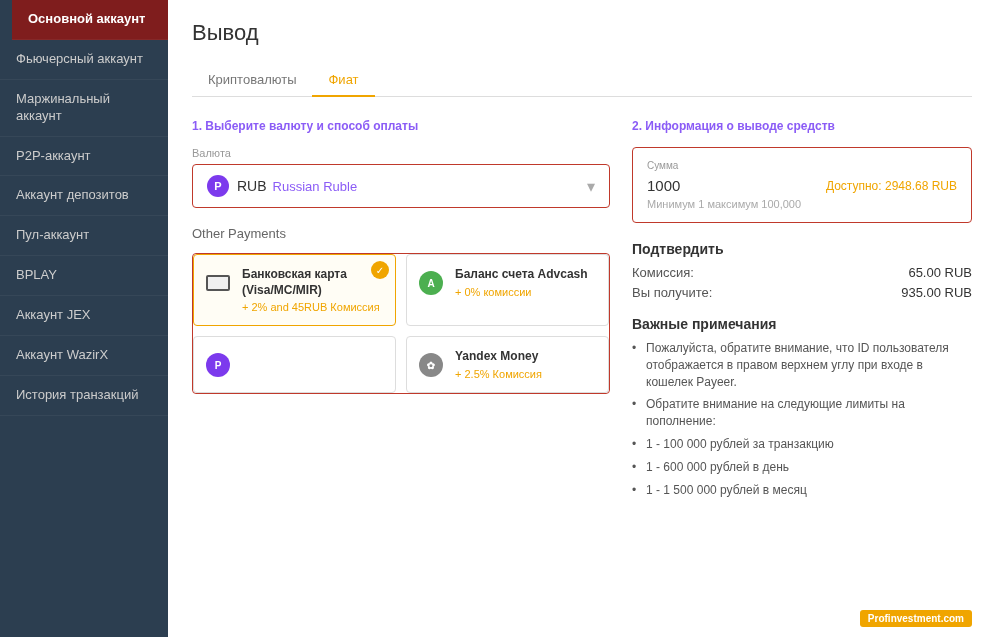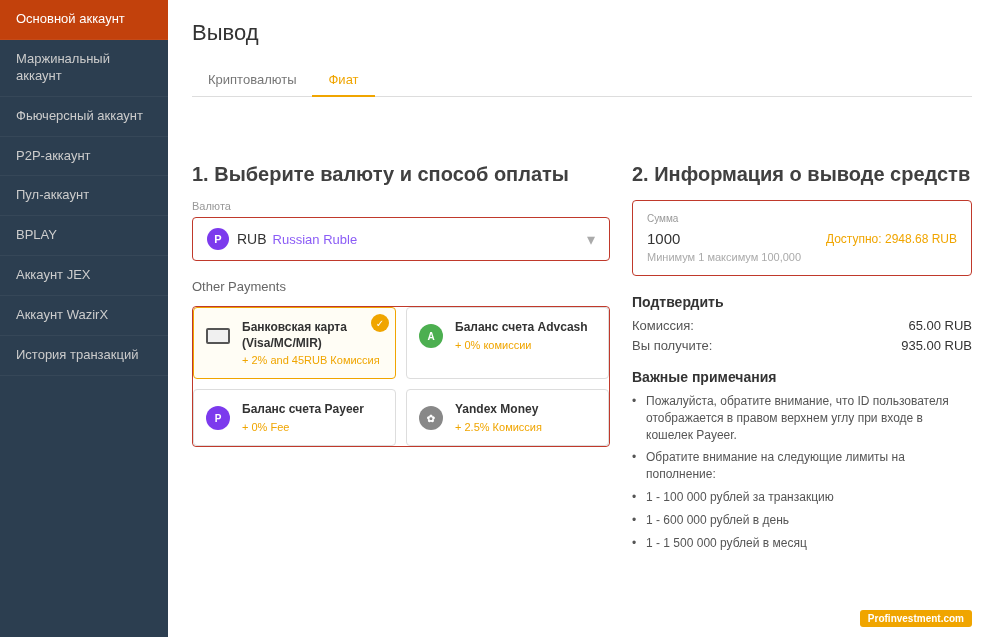--- a/index.html
+++ b/index.html
@@ -15,23 +15,24 @@
       flex-direction: column;
     }
     .sidebar-item {
       padding: 11px 16px;
       cursor: pointer;
       font-size: 13px;
       line-height: 1.3;
       border-bottom: 1px solid rgba(255,255,255,0.05);
     }
     .sidebar-item.active {
-      background: #c2410c;
-      color: #fff;
-      font-weight: normal;
+      background: #7f1d1d;
+      color: #fff;
+      font-weight: bold;
+      margin-left: 12px;
     }
 
     
     .main {
       flex: 1;
       background: #fff;
       overflow-y: auto;
       padding: 20px 24px;
     }
 
@@ -65,25 +66,24 @@
 
     
     .two-col {
       display: flex;
       gap: 22px;
     }
     .col-left { flex: 1; }
     .col-right { width: 340px; flex-shrink: 0; }
 
     .section-title {
-      font-size: 20px;
+      font-size: 12px;
       font-weight: 600;
-      color: #404040;
+      color: #8b5cf6;
       margin-bottom: 14px;
-      margin-top: 44px;
     }
 
     
     .field-label {
       font-size: 11px;
       color: #999;
       margin-bottom: 5px;
     }
     .currency-select {
       border: 1.5px solid #c0392b;
@@ -328,27 +328,30 @@
     }
   </style>
 </head>
 <body>
 
 <div class="sidebar">
   <div class="sidebar-item active">
     <span>Основной аккаунт</span>
   </div>
   <div class="sidebar-item">
+    <span>Фьючерсный аккаунт</span>
+  </div>
+  <div class="sidebar-item">
     <span>Маржинальный аккаунт</span>
   </div>
   <div class="sidebar-item">
-    <span>Фьючерсный аккаунт</span>
-  </div>
-  <div class="sidebar-item">
     <span>P2P-аккаунт</span>
+  </div>
+  <div class="sidebar-item">
+    <span>Аккаунт депозитов</span>
   </div>
   <div class="sidebar-item">
     <span>Пул-аккаунт</span>
   </div>
   <div class="sidebar-item">
     <span>BPLAY</span>
   </div>
   <div class="sidebar-item">
     <span>Аккаунт JEX</span>
   </div>
@@ -407,24 +410,20 @@
           </div>
           <div class="payment-card-info">
             <div class="payment-card-name">Баланс счета Advcash</div>
             <div class="payment-card-fee">+ 0% комиссии</div>
           </div>
         </div>
 
         <div class="payment-card">
           <div class="payment-card-icon">
             <div class="icon-payeer">P</div>
-          </div>
-          <div class="payment-card-info">
-            <div class="payment-card-name">Баланс счета Payeer</div>
-            <div class="payment-card-fee">+ 0% Fee</div>
           </div>
         </div>
 
         <div class="payment-card">
           <div class="payment-card-icon">
             <div class="icon-yandex">✿</div>
           </div>
           <div class="payment-card-info">
             <div class="payment-card-name">Yandex Money</div>
             <div class="payment-card-fee">+ 2.5% Комиссия</div>

